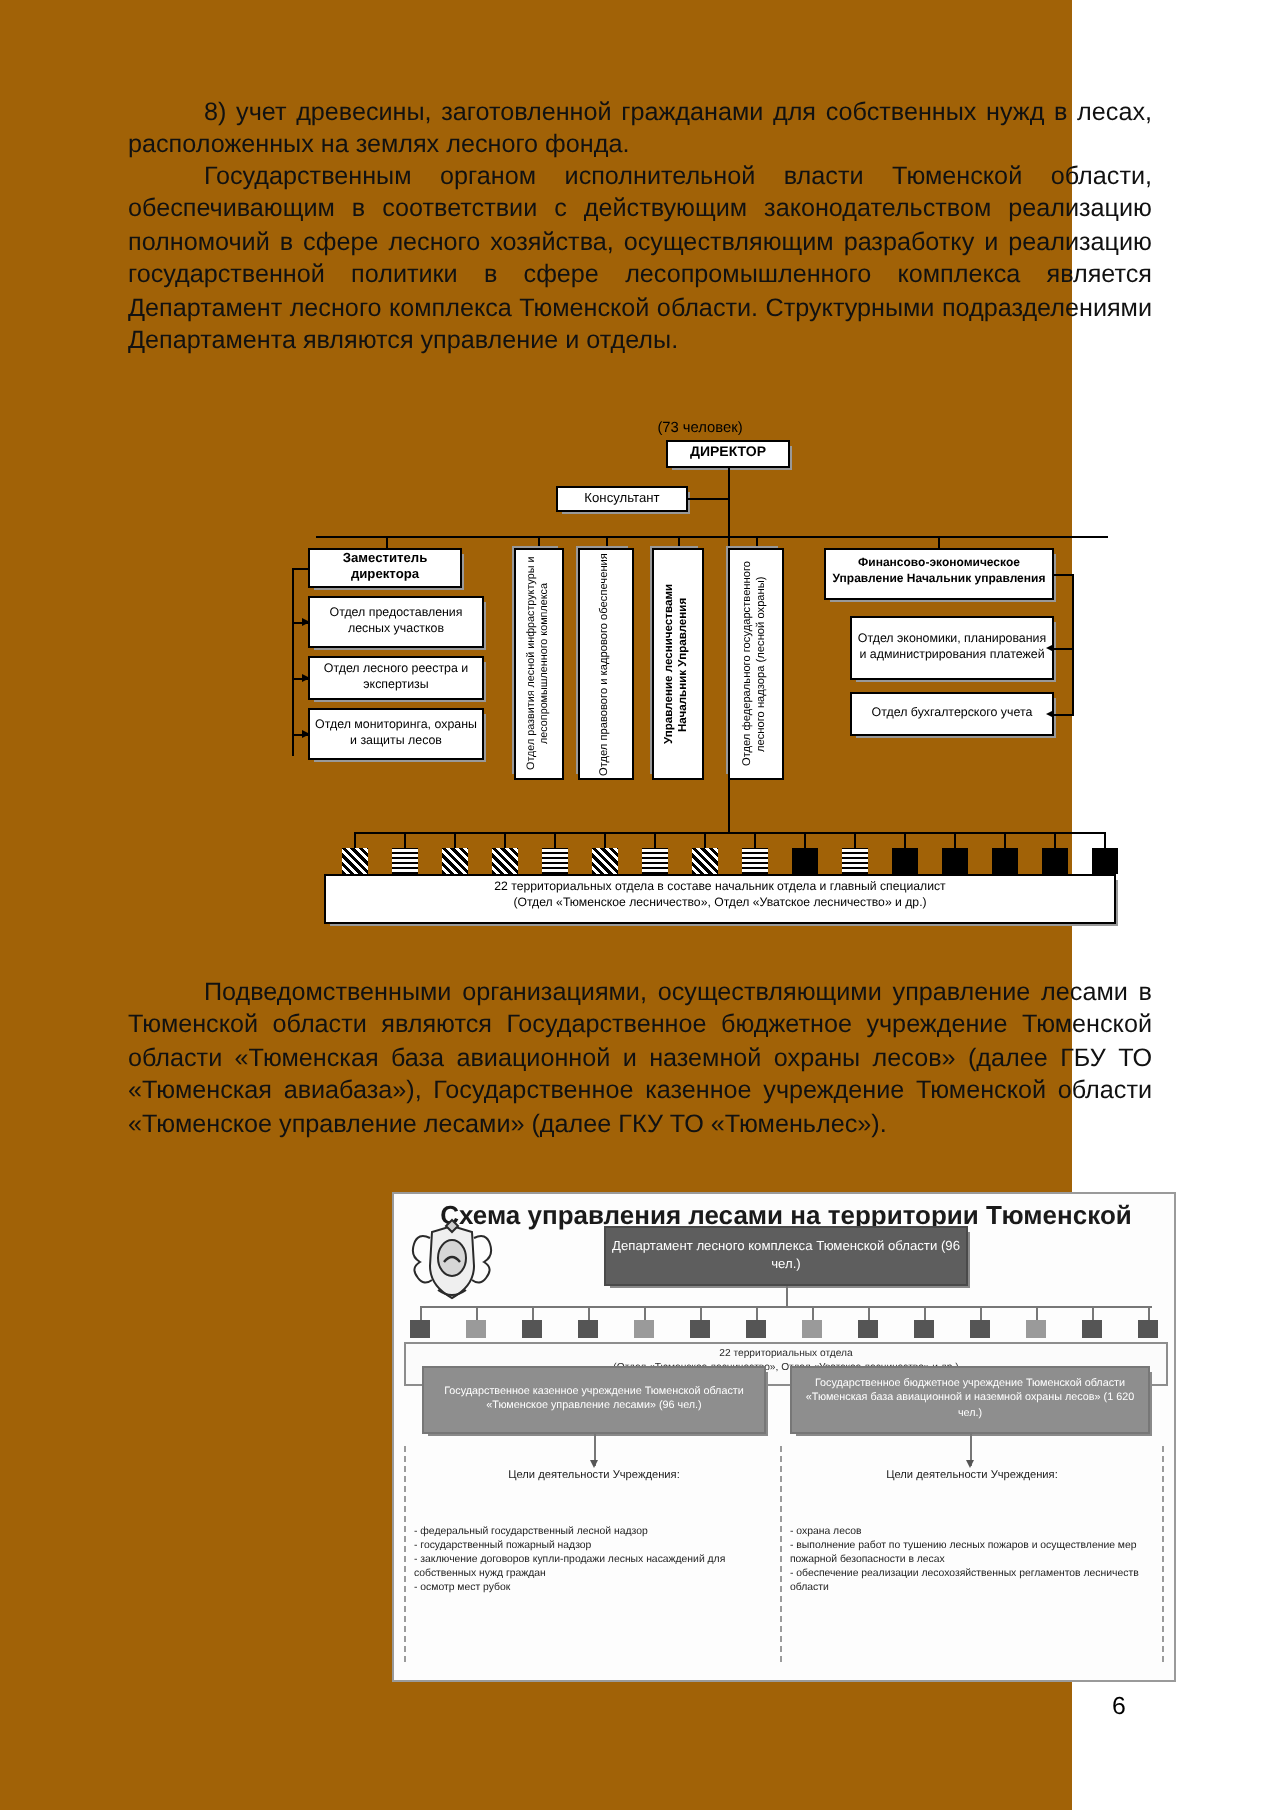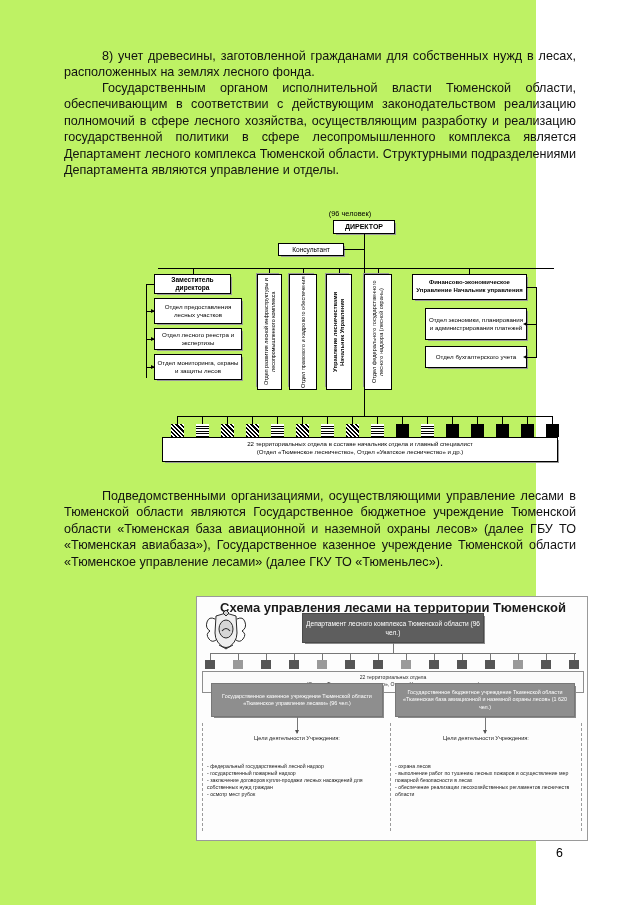--- a/index.html
+++ b/index.html
@@ -12,21 +12,21 @@
     height: 905px;
     position: relative;
     font-family: "Liberation Sans", sans-serif;
     color: #000;
     overflow: hidden;
   }
   .page {
     position: absolute;
     left: 0; top: 0;
     width: 536px; height: 905px;
-    background: #bef264;
+    background: #a16207;
   }
 
   
   .para {
     position: absolute;
     font-size: 12.6px;
     line-height: 16.4px;
     text-align: justify;
     text-justify: inter-word;
     color: #111;
@@ -199,21 +199,21 @@
 <body>
 
 <div class="page">
 
   <div class="para" id="para-1"><span class="ind"></span><span>8) учет древесины, заготовленной гражданами для собственных нужд в лесах, расположенных на землях лесного фонда.</span></div>
 
   <div class="para" id="para-2"><span class="ind"></span><span>Государственным органом исполнительной власти Тюменской области, обеспечивающим в соответствии с действующим законодательством реализацию полномочий в сфере лесного хозяйства, осуществляющим разработку и реализацию государственной политики в сфере лесопромышленного комплекса является Департамент лесного комплекса Тюменской области. Структурными подразделениями Департамента являются управление и отделы.</span></div>
 
   <div id="diagram1">
 
-    <div class="d1-sub">(96 человек)</div>
+    <div class="d1-sub">(73 человек)</div>
 
     <div class="bx b" style="left:193px; top:22px; width:62px; height:14px; font-size:7px;">ДИРЕКТОР</div>
 
     <div class="ln lnv" style="left:224px; top:36px; height:182px;"></div>
 
     <div class="bx" style="left:138px; top:45px; width:66px; height:13px; font-size:6.6px;">Консультант</div>
     <div class="ln lnh" style="left:204px; top:51px; width:21px;"></div>
 
     <div class="ln lnh" style="left:18px; top:70px; width:396px;"></div>
 

